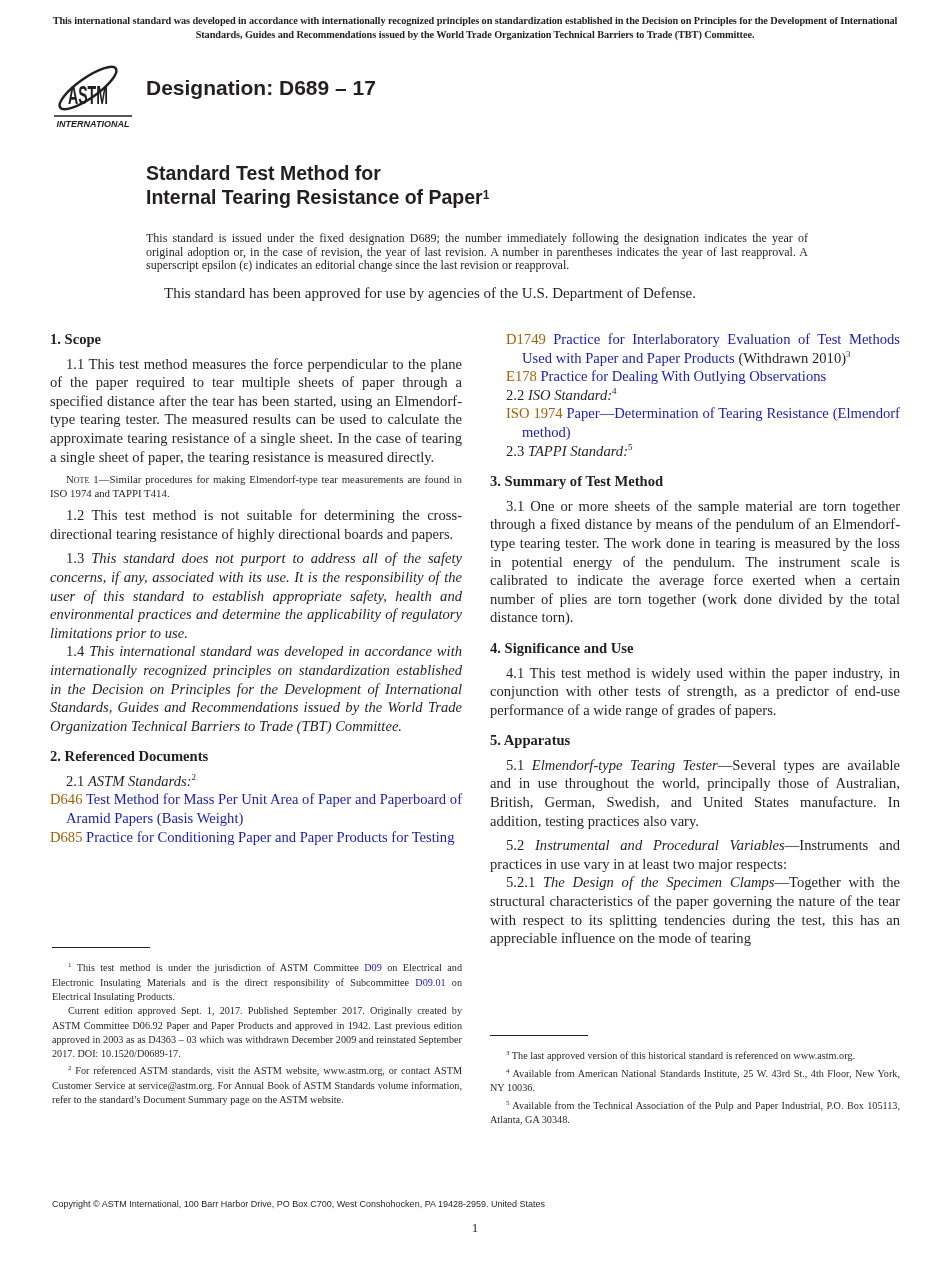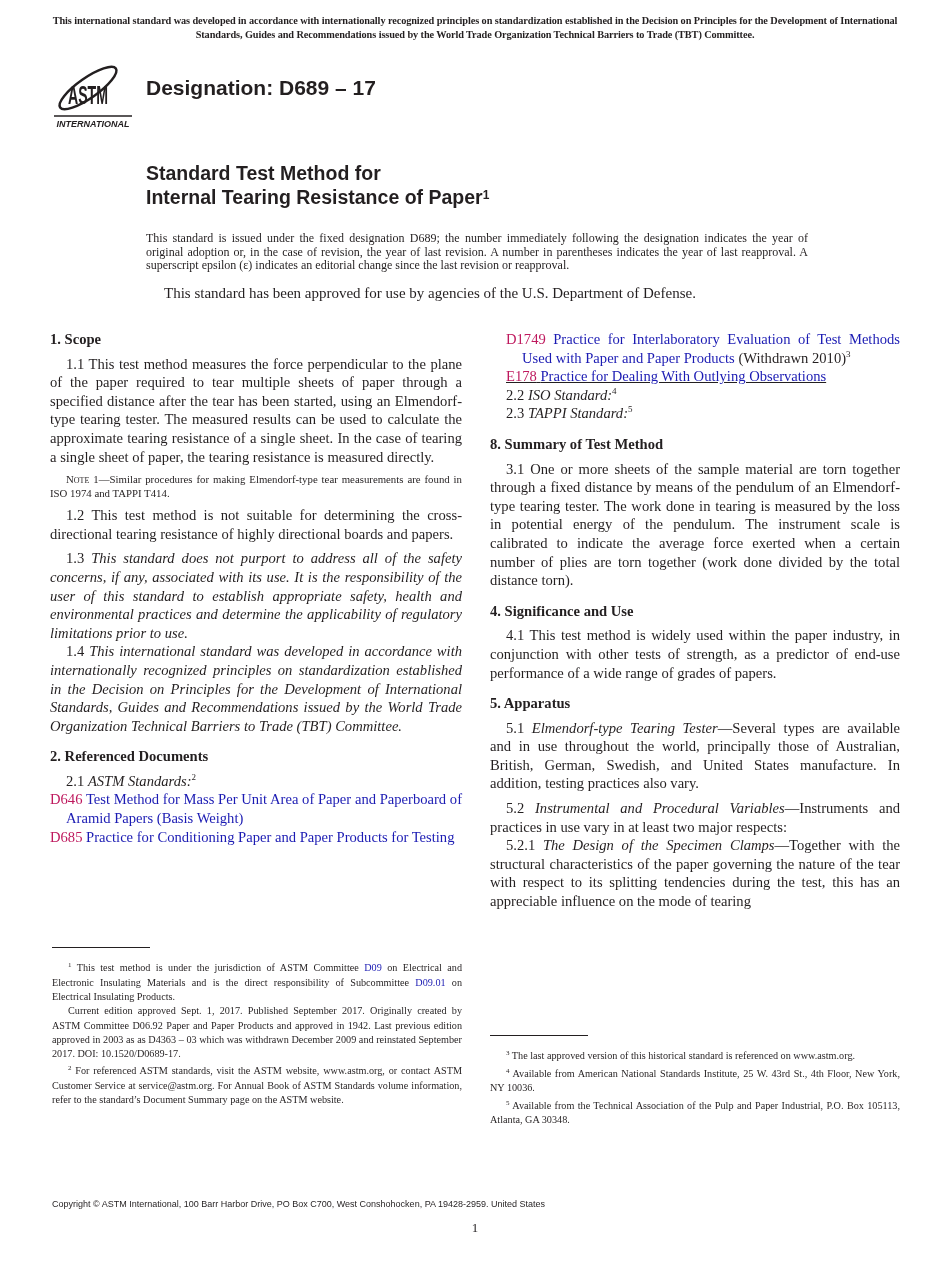--- a/index.html
+++ b/index.html
@@ -14,21 +14,21 @@
   .col { position: absolute; top: 330px; width: 412px; font-size: 14.6px; line-height: 18.6px; }
   .col.left { left: 50px; }
   .col.right { left: 490px; width: 410px; }
   .h { font-weight: bold; font-size: 14.6px; margin: 0 0 6px 0; }
   .p { text-align: justify; text-indent: 16px; margin: 0; }
   .p.gap { margin-top: 6px; }
   .i { font-style: italic; }
   .note { font-size: 10.8px; line-height: 14px; text-align: justify; text-indent: 16px; margin: 6px 0 6px 0; }
   .note .sc { font-variant: small-caps; }
   .ref { padding-left: 16px; text-indent: -16px; text-align: justify; margin: 0; }
-  .ref .code { color: #be185d; }
+  .ref .code { color: #a16207; }
   .ref .rtitle { color: #1b1bb3; }
   .sub { padding-left: 16px; margin: 0; }
   sup.s { font-size: 9px; line-height: 0; }
   .rule { position: absolute; height: 1px; background: #231f20; width: 98px; }
   .fn { position: absolute; font-size: 10.2px; line-height: 14.3px; text-align: justify; }
   .fn p { margin: 0; text-indent: 16px; }
   .fn .lnk { color: #1b1bb3; }
   .fn sup { font-size: 7px; }
   .copyright { position: absolute; left: 52px; top: 1199px; font-family: "Liberation Sans", sans-serif; font-size: 9px; }
   .pagenum { position: absolute; left: 0; width: 950px; top: 1220px; text-align: center; font-size: 13px; }
@@ -73,25 +73,26 @@
 
 <div class="rule" style="left:52px; top:947px;"></div>
 <div class="fn" style="left:52px; top:958px; width:410px;">
   <p><sup>1</sup><span> This test method is under the jurisdiction of ASTM Committee </span><span class="lnk">D09</span><span> on Electrical and Electronic Insulating Materials and is the direct responsibility of Subcommittee </span><span class="lnk">D09.01</span><span> on Electrical Insulating Products.</span></p>
   <p>Current edition approved Sept. 1, 2017. Published September 2017. Originally created by ASTM Committee D06.92 Paper and Paper Products and approved in 1942. Last previous edition approved in 2003 as as D4363 – 03 which was withdrawn December 2009 and reinstated September 2017. DOI: 10.1520/D0689-17.</p>
   <p><sup>2</sup><span> For referenced ASTM standards, visit the ASTM website, www.astm.org, or contact ASTM Customer Service at service@astm.org. For Annual Book of ASTM Standards volume information, refer to the standard’s Document Summary page on the ASTM website.</span></p>
 </div>
 
 <div class="col right">
   <p class="ref" style="padding-left:32px; text-indent:-16px;"><span class="code">D1749</span> <span class="rtitle">Practice for Interlaboratory Evaluation of Test Methods Used with Paper and Paper Products</span><span> (Withdrawn 2010)</span><sup class="s">3</sup></p>
-  <p class="ref" style="padding-left:32px; text-indent:-16px;text-decoration:underline;"><span class="code">E178</span> <span class="rtitle">Practice for Dealing With Outlying Observations</span></p>
+  <p class="ref" style="padding-left:32px; text-indent:-16px;"><span class="code">E178</span> <span class="rtitle">Practice for Dealing With Outlying Observations</span></p>
   <p class="sub"><span>2.2 </span><span class="i">ISO Standard:</span><sup class="s">4</sup></p>
+  <p class="ref" style="padding-left:32px; text-indent:-16px;"><span class="code">ISO 1974</span> <span class="rtitle">Paper—Determination of Tearing Resistance (Elmendorf method)</span></p>
   <p class="sub"><span>2.3 </span><span class="i">TAPPI Standard:</span><sup class="s">5</sup></p>
 
-  <div class="h" style="margin-top:12px">8.  Summary of Test Method</div>
+  <div class="h" style="margin-top:12px">3.  Summary of Test Method</div>
   <p class="p">3.1 One or more sheets of the sample material are torn together through a fixed distance by means of the pendulum of an Elmendorf-type tearing tester. The work done in tearing is measured by the loss in potential energy of the pendulum. The instrument scale is calibrated to indicate the average force exerted when a certain number of plies are torn together (work done divided by the total distance torn).</p>
 
   <div class="h" style="margin-top:12px">4.  Significance and Use</div>
   <p class="p">4.1 This test method is widely used within the paper industry, in conjunction with other tests of strength, as a predictor of end-use performance of a wide range of grades of papers.</p>
 
   <div class="h" style="margin-top:12px">5.  Apparatus</div>
   <p class="p"><span>5.1  </span><span class="i">Elmendorf-type Tearing Tester</span><span>—Several types are available and in use throughout the world, principally those of Australian, British, German, Swedish, and United States manufacture. In addition, testing practices also vary.</span></p>
   <p class="p gap"><span>5.2 </span><span class="i">Instrumental and Procedural Variables</span><span>—Instruments and practices in use vary in at least two major respects:</span></p>
   <p class="p"><span>5.2.1 </span><span class="i">The Design of the Specimen Clamps</span><span>—Together with the structural characteristics of the paper governing the nature of the tear with respect to its splitting tendencies during the test, this has an appreciable influence on the mode of tearing</span></p>
 </div>

